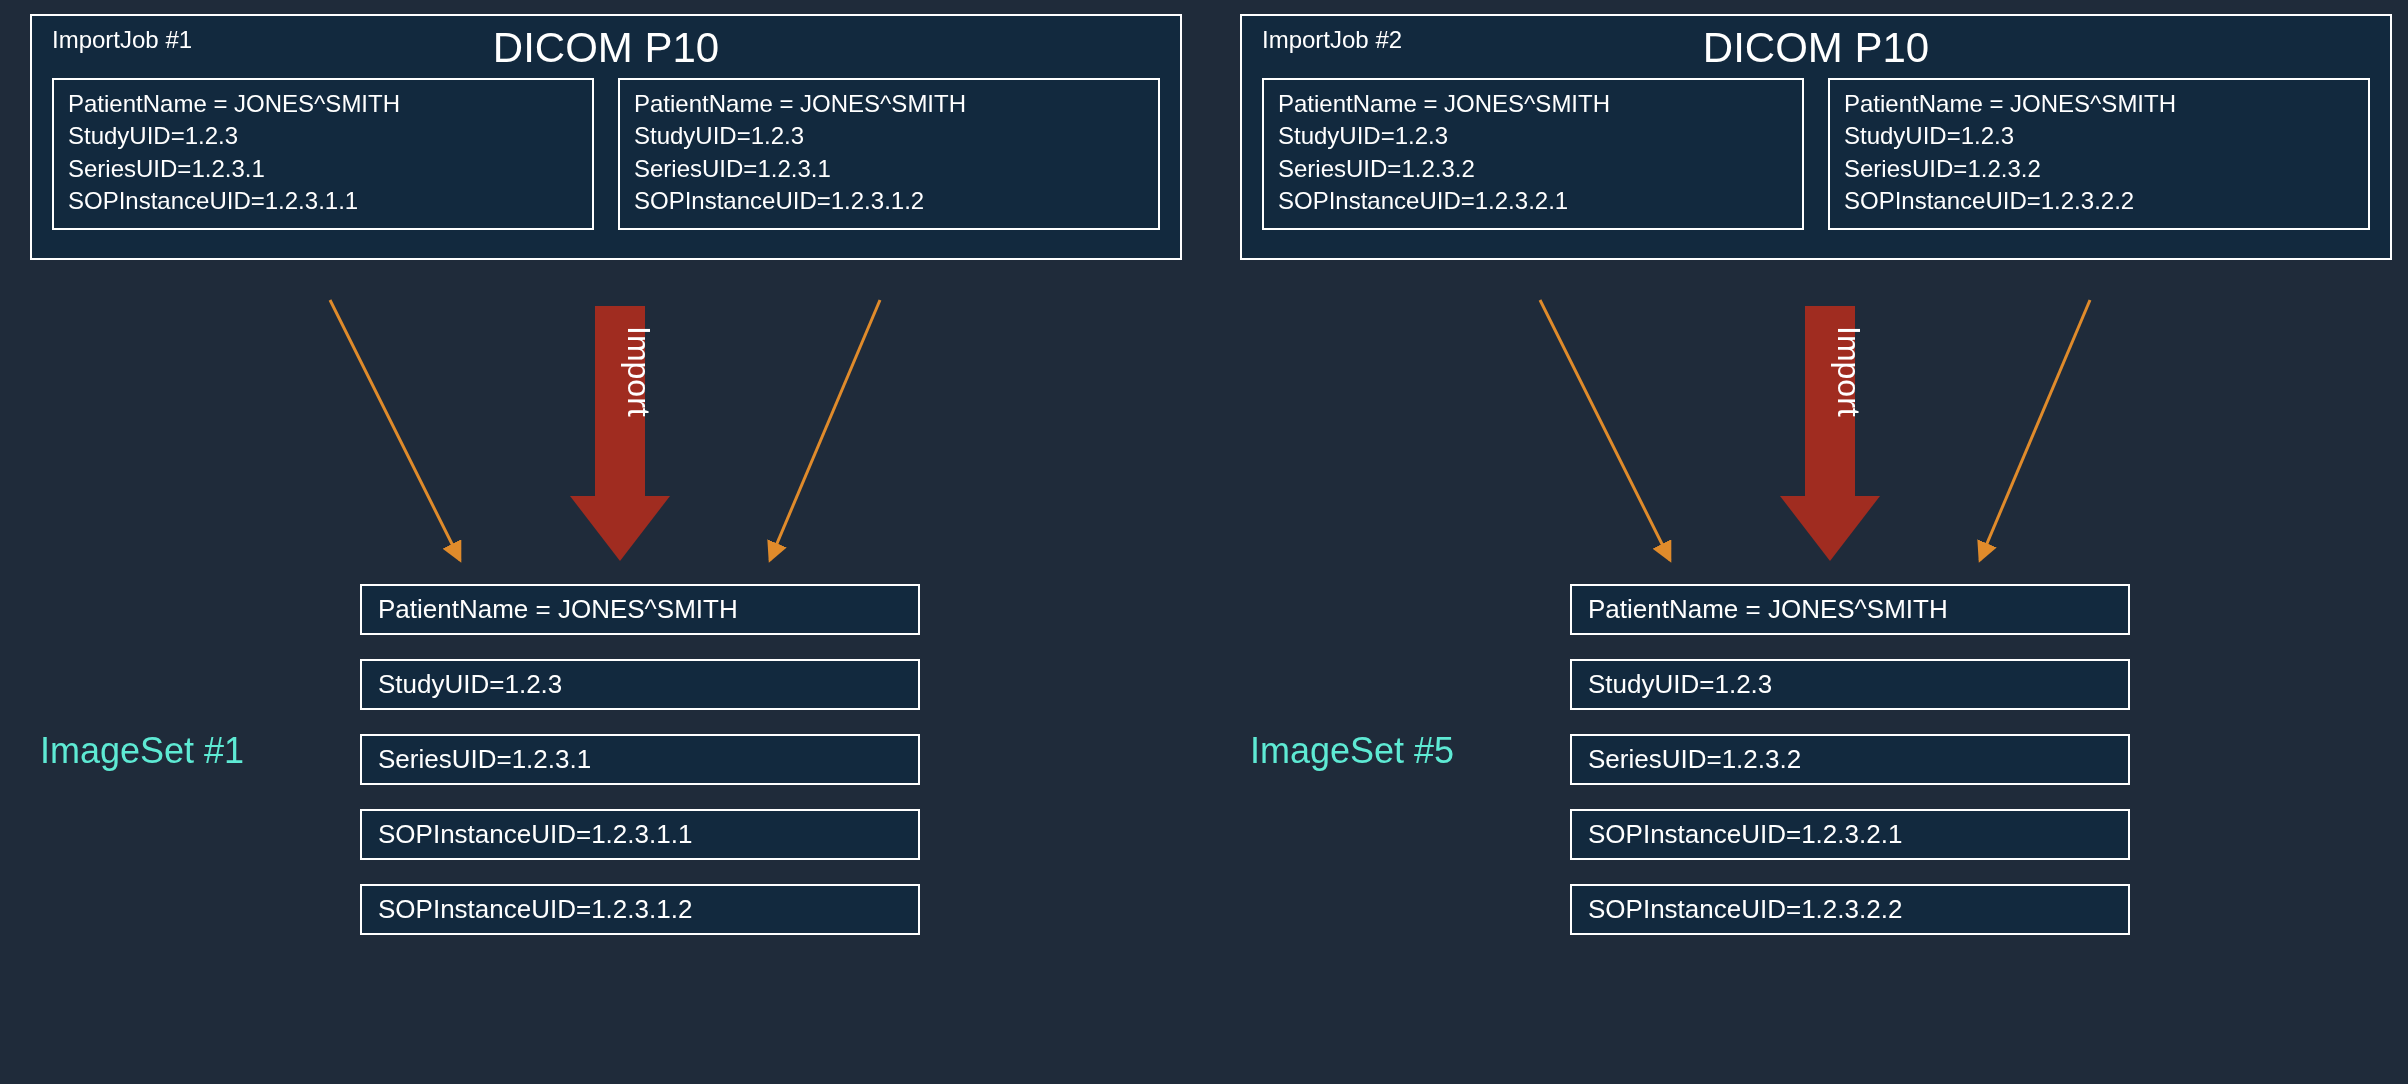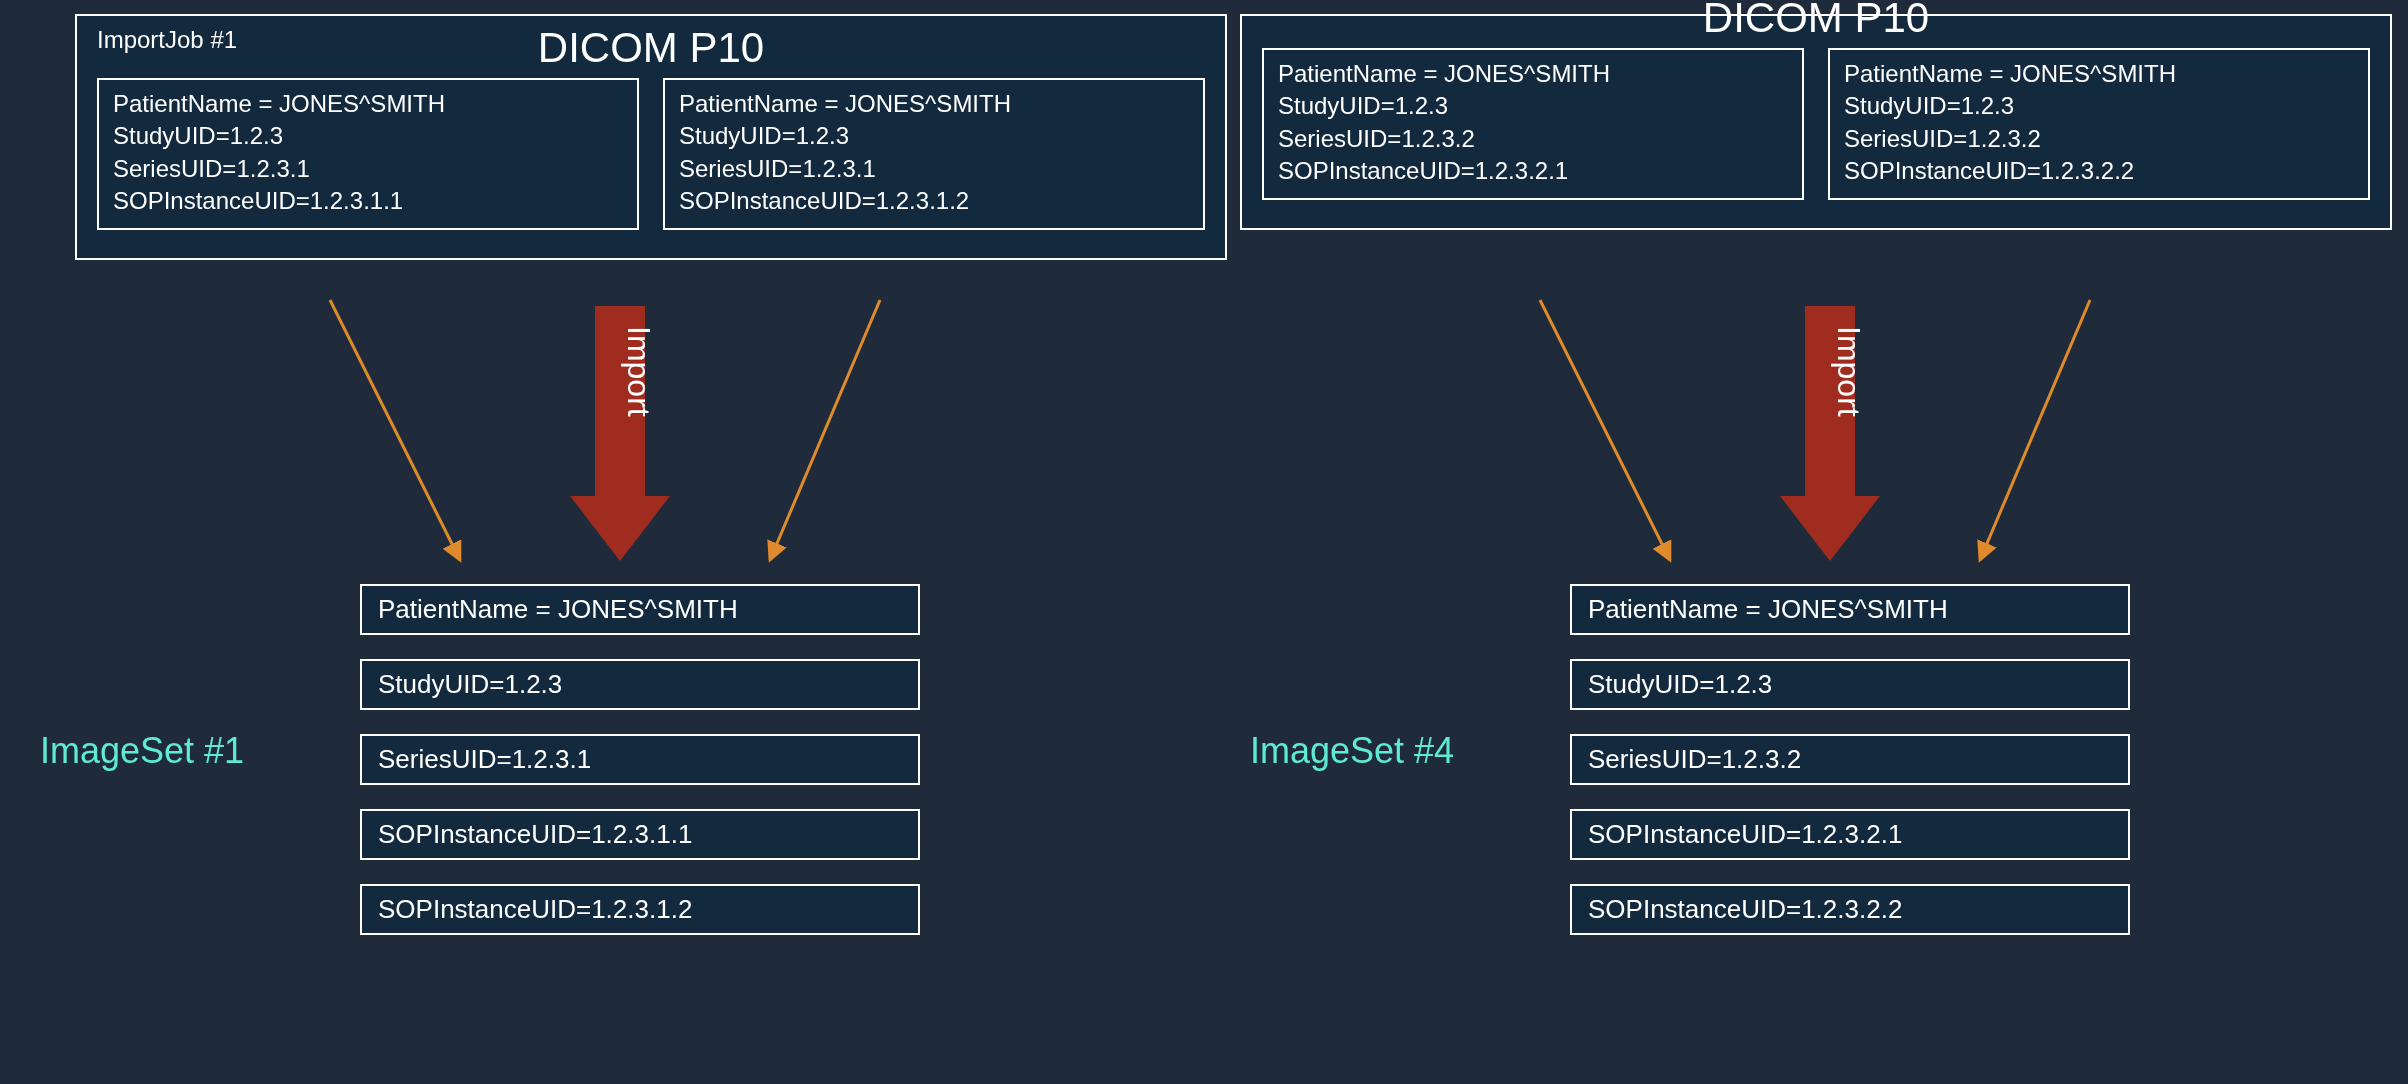--- a/index.html
+++ b/index.html
@@ -62,40 +62,41 @@
     position: absolute;
   }
   .thin-arrow {
     position: absolute;
     overflow: visible;
   }
 </style>
 </head>
 <body>
 
-<div class="job-box" style="left:30px; top:14px; width:1152px;margin-left:45px;">
+<div class="job-box" style="left:30px; top:14px; width:1152px;">
   <div class="job-label">ImportJob #1</div>
   <div class="job-title">DICOM P10</div>
   <div class="instance-row">
     <div class="instance-box">
       <div>PatientName = JONES^SMITH</div>
       <div>StudyUID=1.2.3</div>
       <div>SeriesUID=1.2.3.1</div>
       <div>SOPInstanceUID=1.2.3.1.1</div>
     </div>
     <div class="instance-box">
       <div>PatientName = JONES^SMITH</div>
       <div>StudyUID=1.2.3</div>
       <div>SeriesUID=1.2.3.1</div>
       <div>SOPInstanceUID=1.2.3.1.2</div>
     </div>
   </div>
 </div>
 
 <div class="job-box" style="left:1240px; top:14px; width:1152px;">
+  <div class="job-label">ImportJob #2</div>
   <div class="job-title">DICOM P10</div>
   <div class="instance-row">
     <div class="instance-box">
       <div>PatientName = JONES^SMITH</div>
       <div>StudyUID=1.2.3</div>
       <div>SeriesUID=1.2.3.2</div>
       <div>SOPInstanceUID=1.2.3.2.1</div>
     </div>
     <div class="instance-box">
       <div>PatientName = JONES^SMITH</div>
@@ -124,21 +125,21 @@
       <polygon points="0 0, 7 3.5, 0 7" fill="#e08b2b"></polygon>
     </marker>
   </defs>
   <line x1="330" y1="300" x2="460" y2="560" stroke="#e08b2b" stroke-width="3" marker-end="url(#arrowhead)"></line>
   <line x1="880" y1="300" x2="770" y2="560" stroke="#e08b2b" stroke-width="3" marker-end="url(#arrowhead)"></line>
   <line x1="1540" y1="300" x2="1670" y2="560" stroke="#e08b2b" stroke-width="3" marker-end="url(#arrowhead)"></line>
   <line x1="2090" y1="300" x2="1980" y2="560" stroke="#e08b2b" stroke-width="3" marker-end="url(#arrowhead)"></line>
 </svg>
 
 <div class="imageset-label" style="left:40px; top:730px;">ImageSet #1</div>
-<div class="imageset-label" style="left:1250px; top:730px;">ImageSet #4</div>
+<div class="imageset-label" style="left:1250px; top:730px;">ImageSet #5</div>
 
 <div class="result-col" style="left:360px; top:584px;">
   <div class="result-box">PatientName = JONES^SMITH</div>
   <div class="result-box">StudyUID=1.2.3</div>
   <div class="result-box">SeriesUID=1.2.3.1</div>
   <div class="result-box">SOPInstanceUID=1.2.3.1.1</div>
   <div class="result-box">SOPInstanceUID=1.2.3.1.2</div>
 </div>
 
 <div class="result-col" style="left:1570px; top:584px;">

